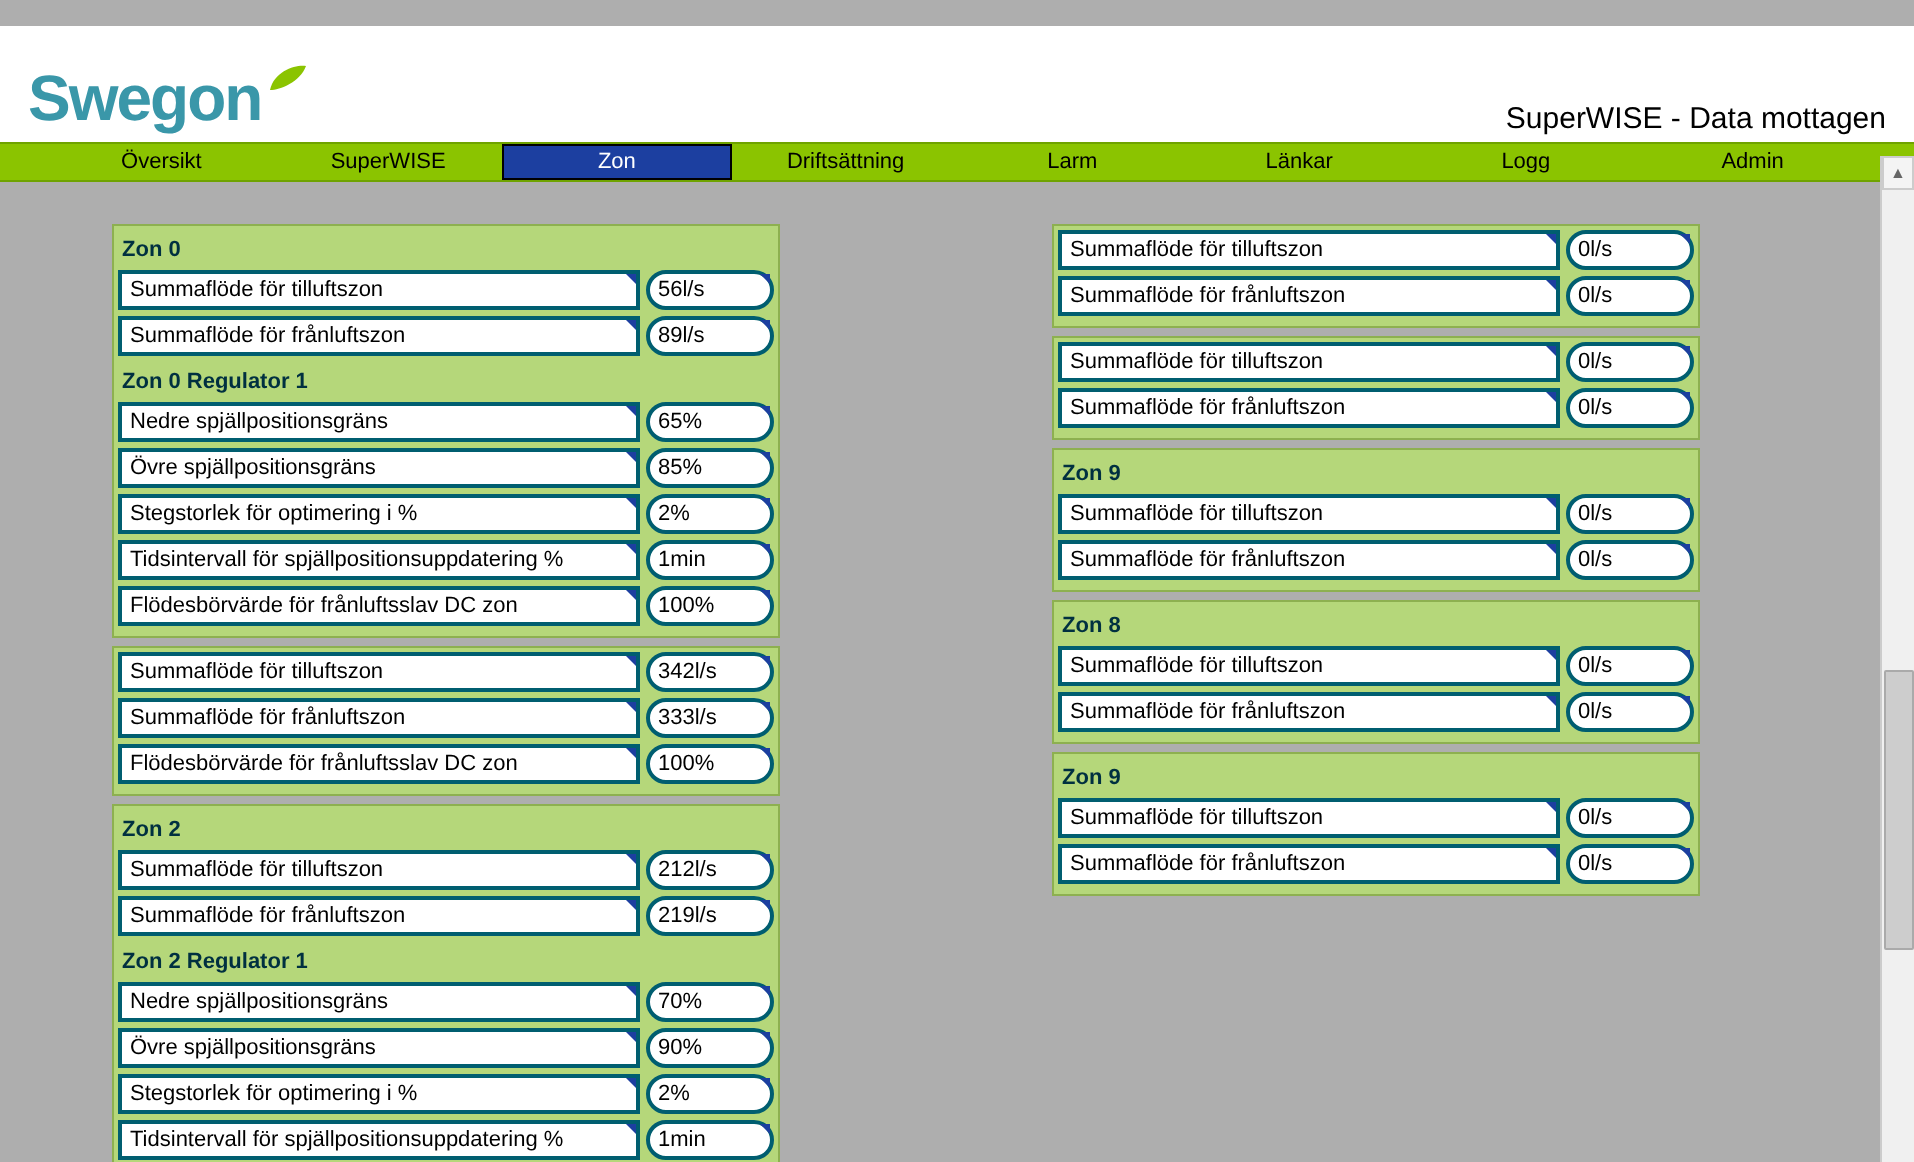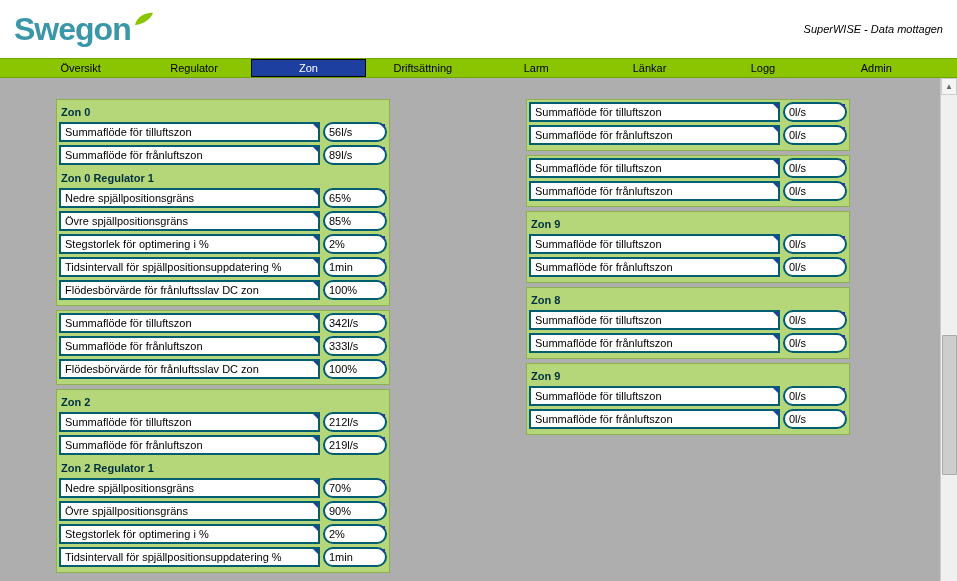--- a/index.html
+++ b/index.html
@@ -1,21 +1,21 @@
 <!DOCTYPE html>
 <html><head>
 <meta charset="utf-8">
 <style>
   * { box-sizing: border-box; margin: 0; padding: 0; }
   body { font-family: Arial, sans-serif; font-size: 11px; background: #aeaeae; width: 957px; height: 581px; overflow: hidden; position: relative; }
-  .header { background: #fff; height: 58px; display: flex; align-items: center; justify-content: space-between; padding: 16px 14px; }
+  .header { background: #fff; height: 58px; display: flex; align-items: flex-end; justify-content: space-between; padding: 3px 14px; margin-top: 13px; }
   .logo { display: flex; align-items: baseline; }
   .logo-text { font-size: 32px; font-weight: bold; color: #3a97a9; letter-spacing: -1px; }
   .logo-leaf { width: 20px; height: 14px; margin-left: 3px; position: relative; top: -14px; }
-  .status { font-size: 11px; color: #000; font-style: italic; }
+  .status { font-size: 15px; color: #000; }
   .navbar { background: #8bc400; border-top: 1px solid #6fa300; border-bottom: 1px solid #6fa300; height: 20px; display: flex; align-items: stretch; padding: 0 24px; }
   .nav-item { flex: 1; display: flex; align-items: center; justify-content: center; font-size: 11px; color: #000; cursor: pointer; }
   .nav-item.active { background: #1c3fa0; color: #fff; border: 1px solid #000; }
   .content { display: flex; padding: 8px 0 0 0; height: calc(100% - 78px); }
   .scroll-area { flex: 1; display: flex; overflow: hidden; }
   .col { flex: 1; padding: 0 8px; margin-top: 13px; }
   .col.left { margin-left: 48px; max-width: 350px; }
   .col.right { margin-left: 120px; max-width: 340px; }
   .gbox { background: #b5d77a; border: 1px solid #8db050; margin-bottom: 4px; padding: 2px; }
   .ghead { font-weight: bold; font-size: 11px; color: #003040; padding: 4px 2px; }
@@ -37,21 +37,21 @@
     <span class="logo-text">Swegon</span>
     <svg class="logo-leaf" viewBox="0 0 20 14">
         <path d="M1 13 C 3 3, 15 0, 19 1 C 16 9, 6 13, 1 13 Z" fill="#8bc400"></path>
       </svg>
   </div>
   <div class="status">SuperWISE - Data mottagen</div>
 </div>
 
 <div class="navbar" id="navbar">
     <div class="nav-item">Översikt</div>
-    <div class="nav-item">Regulator</div>
+    <div class="nav-item">SuperWISE</div>
     <div class="nav-item active">Zon</div>
     <div class="nav-item">Driftsättning</div>
     <div class="nav-item">Larm</div>
     <div class="nav-item">Länkar</div>
     <div class="nav-item">Logg</div>
     <div class="nav-item">Admin</div>
   </div>
 
 <div class="content">
   <div class="scroll-area">

